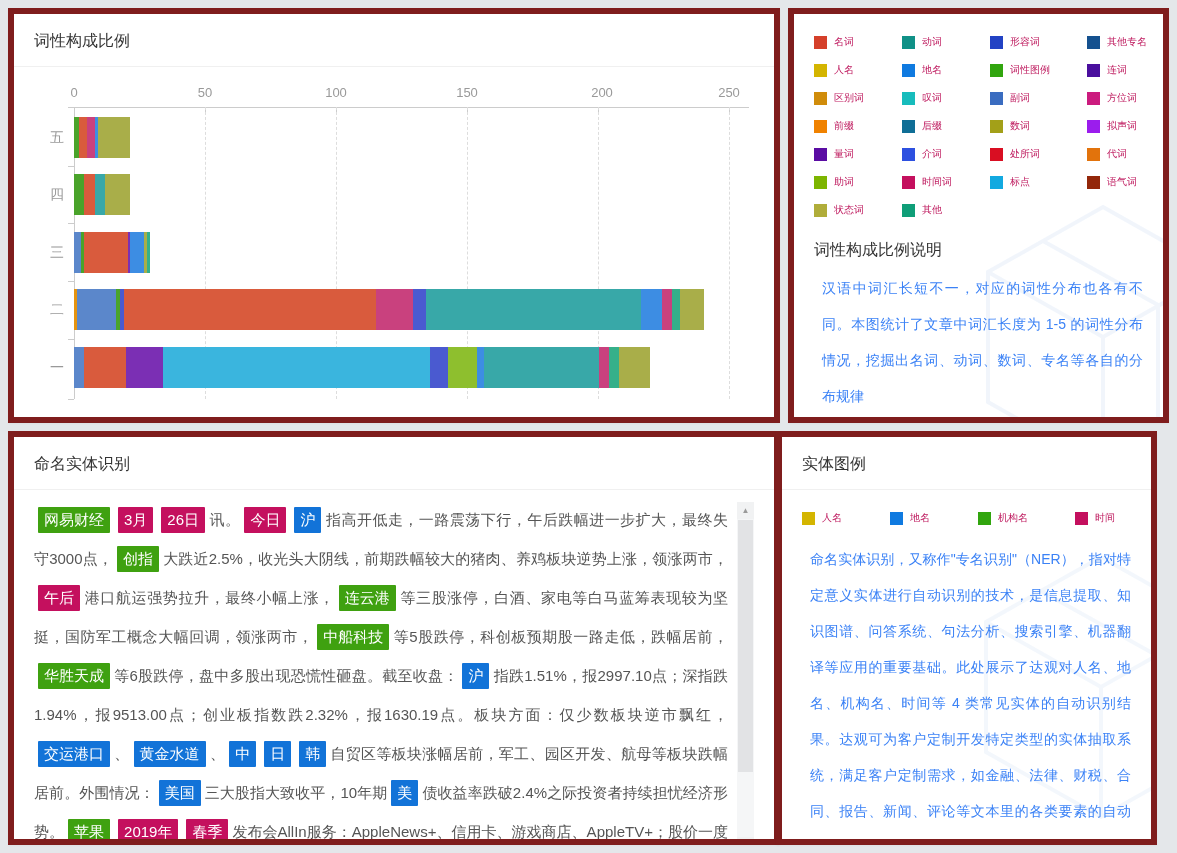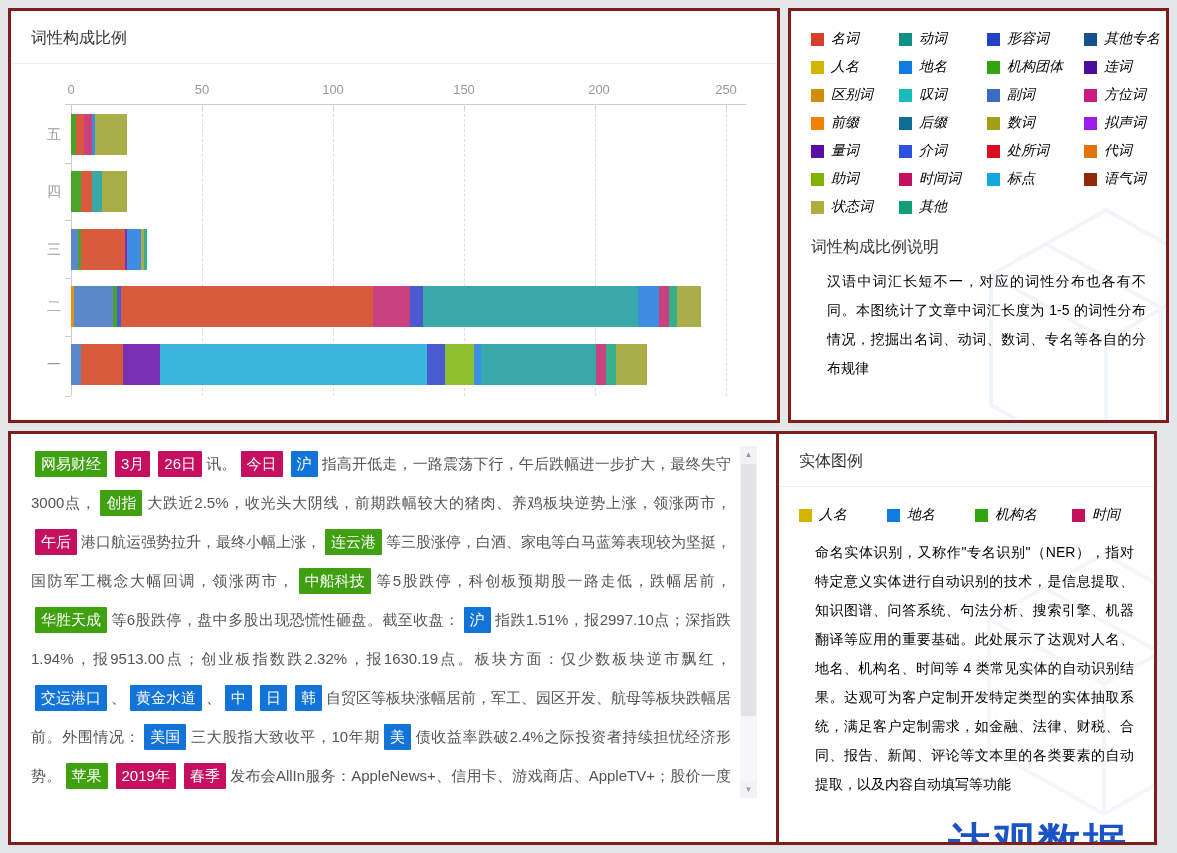--- a/index.html
+++ b/index.html
@@ -8,21 +8,21 @@
     background:#e4e7ea;
     font-family:"Liberation Sans","DejaVu Sans",sans-serif;
     color:#555;
     overflow:hidden;
   }
   .layout {
     position:relative; width:1177px; height:853px;
   }
   .panel {
     position:absolute; background:#fff;
-    border:3px solid #7f1d1d;
+    border:6px solid #7f1d1d;
     box-shadow:0 1px 2px rgba(0,0,0,.03);
     overflow:hidden;
   }
   #panel-pos-chart   { left:8px;  top:8px;   width:772px; height:415px; }
   #panel-pos-legend  { left:788px; top:8px;  width:381px; height:415px; }
   #panel-ner         { left:8px;  top:431px; width:772px; height:414px; }
   #panel-entity      { left:776px; top:431px; width:381px; height:414px; }
 
   .panel-header {
     padding:17px 20px 14px 20px;
@@ -44,24 +44,24 @@
   .bar .seg { height:100%; }
 
   
   .legend-grid {
     display:grid;
     grid-template-columns:88px 88px 97px auto;
     margin:14px 0 0 4px;
   }
   .legend-item { display:flex; align-items:center; height:28px; white-space:nowrap; }
   .legend-chip { width:13px; height:13px; flex:0 0 13px; margin-right:7px; }
-  .legend-label { font-size:14px; color:#000000;font-style:italic; }
+  .legend-label { font-size:10px; color:#be185d; }
 
   .section-title { font-size:16px; color:#333; margin:16px 0 0 4px; }
-  .section-desc  { font-size:14px; color:#000000; line-height:29px; margin:9px 4px 0 20px; text-align:justify; }
+  .section-desc  { font-size:14px; color:#3b82f6; line-height:36px; margin:9px 4px 0 12px; text-align:justify; }
 
   
   .ner-wrap { position:relative; margin:10px 4px 0 4px; }
   .ner-text {
     height:358px; overflow:hidden;
     font-size:15px; line-height:39px; color:#555;
     padding-right:26px; text-align:justify;
   }
   .ner-tag {
     display:inline-block; color:#fff; padding:1px 6px;
@@ -210,21 +210,21 @@
           <div class="legend-item">
             <span class="legend-chip" style="background: rgb(212, 181, 0);"></span>
             <span class="legend-label">人名</span>
           </div>
           <div class="legend-item">
             <span class="legend-chip" style="background: rgb(15, 122, 224);"></span>
             <span class="legend-label">地名</span>
           </div>
           <div class="legend-item">
             <span class="legend-chip" style="background: rgb(49, 165, 14);"></span>
-            <span class="legend-label">机构团体</span>
+            <span class="legend-label">词性图例</span>
           </div>
           <div class="legend-item">
             <span class="legend-chip" style="background: rgb(74, 15, 158);"></span>
             <span class="legend-label">连词</span>
           </div>
           <div class="legend-item">
             <span class="legend-chip" style="background: rgb(208, 140, 10);"></span>
             <span class="legend-label">区别词</span>
           </div>
           <div class="legend-item">
@@ -295,20 +295,21 @@
             <span class="legend-chip" style="background: rgb(15, 158, 120);"></span>
             <span class="legend-label">其他</span>
           </div>
         </div>
       <div class="section-title">词性构成比例说明</div>
       <div class="section-desc">汉语中词汇长短不一，对应的词性分布也各有不同。本图统计了文章中词汇长度为 1-5 的词性分布情况，挖掘出名词、动词、数词、专名等各自的分布规律</div>
     </div>
   </div>
 
   <div class="panel" id="panel-ner">
+    <div class="panel-header">命名实体识别</div>
     <div class="panel-body">
       <div class="ner-wrap">
         <div class="ner-text" id="ner-text"><span class="ner-tag" style="background: rgb(63, 161, 16);">网易财经</span><span class="ner-tag" style="background: rgb(196, 16, 94);">3月</span><span class="ner-tag" style="background: rgb(196, 16, 94);">26日</span><span>讯。</span><span class="ner-tag" style="background: rgb(196, 16, 94);">今日</span><span class="ner-tag" style="background: rgb(18, 115, 216);">沪</span><span>指高开低走，一路震荡下行，午后跌幅进一步扩大，最终失守3000点，</span><span class="ner-tag" style="background: rgb(63, 161, 16);">创指</span><span>大跌近2.5%，收光头大阴线，前期跌幅较大的猪肉、养鸡板块逆势上涨，领涨两市，</span><span class="ner-tag" style="background: rgb(196, 16, 94);">午后</span><span>港口航运强势拉升，最终小幅上涨，</span><span class="ner-tag" style="background: rgb(63, 161, 16);">连云港</span><span>等三股涨停，白酒、家电等白马蓝筹表现较为坚挺，国防军工概念大幅回调，领涨两市，</span><span class="ner-tag" style="background: rgb(63, 161, 16);">中船科技</span><span>等5股跌停，科创板预期股一路走低，跌幅居前，</span><span class="ner-tag" style="background: rgb(63, 161, 16);">华胜天成</span><span>等6股跌停，盘中多股出现恐慌性砸盘。截至收盘：</span><span class="ner-tag" style="background: rgb(18, 115, 216);">沪</span><span>指跌1.51%，报2997.10点；深指跌1.94%，报9513.00点；创业板指数跌2.32%，报1630.19点。板块方面：仅少数板块逆市飘红，</span><span class="ner-tag" style="background: rgb(18, 115, 216);">交运港口</span><span>、</span><span class="ner-tag" style="background: rgb(18, 115, 216);">黄金水道</span><span>、</span><span class="ner-tag" style="background: rgb(18, 115, 216);">中</span><span class="ner-tag" style="background: rgb(18, 115, 216);">日</span><span class="ner-tag" style="background: rgb(18, 115, 216);">韩</span><span>自贸区等板块涨幅居前，军工、园区开发、航母等板块跌幅居前。外围情况：</span><span class="ner-tag" style="background: rgb(18, 115, 216);">美国</span><span>三大股指大致收平，10年期</span><span class="ner-tag" style="background: rgb(18, 115, 216);">美</span><span>债收益率跌破2.4%之际投资者持续担忧经济形势。</span><span class="ner-tag" style="background: rgb(63, 161, 16);">苹果</span><span class="ner-tag" style="background: rgb(196, 16, 94);">2019年</span><span class="ner-tag" style="background: rgb(196, 16, 94);">春季</span><span>发布会AllIn服务：AppleNews+、信用卡、游戏商店、AppleTV+；股价一度跌2%，收跌1.2%。</span></div>
         <div class="scrollbar">
           <div class="scroll-arrow up">▲</div>
           <div class="scroll-thumb"></div>
           <div class="scroll-arrow down">▼</div>
         </div>
       </div>
     </div>

